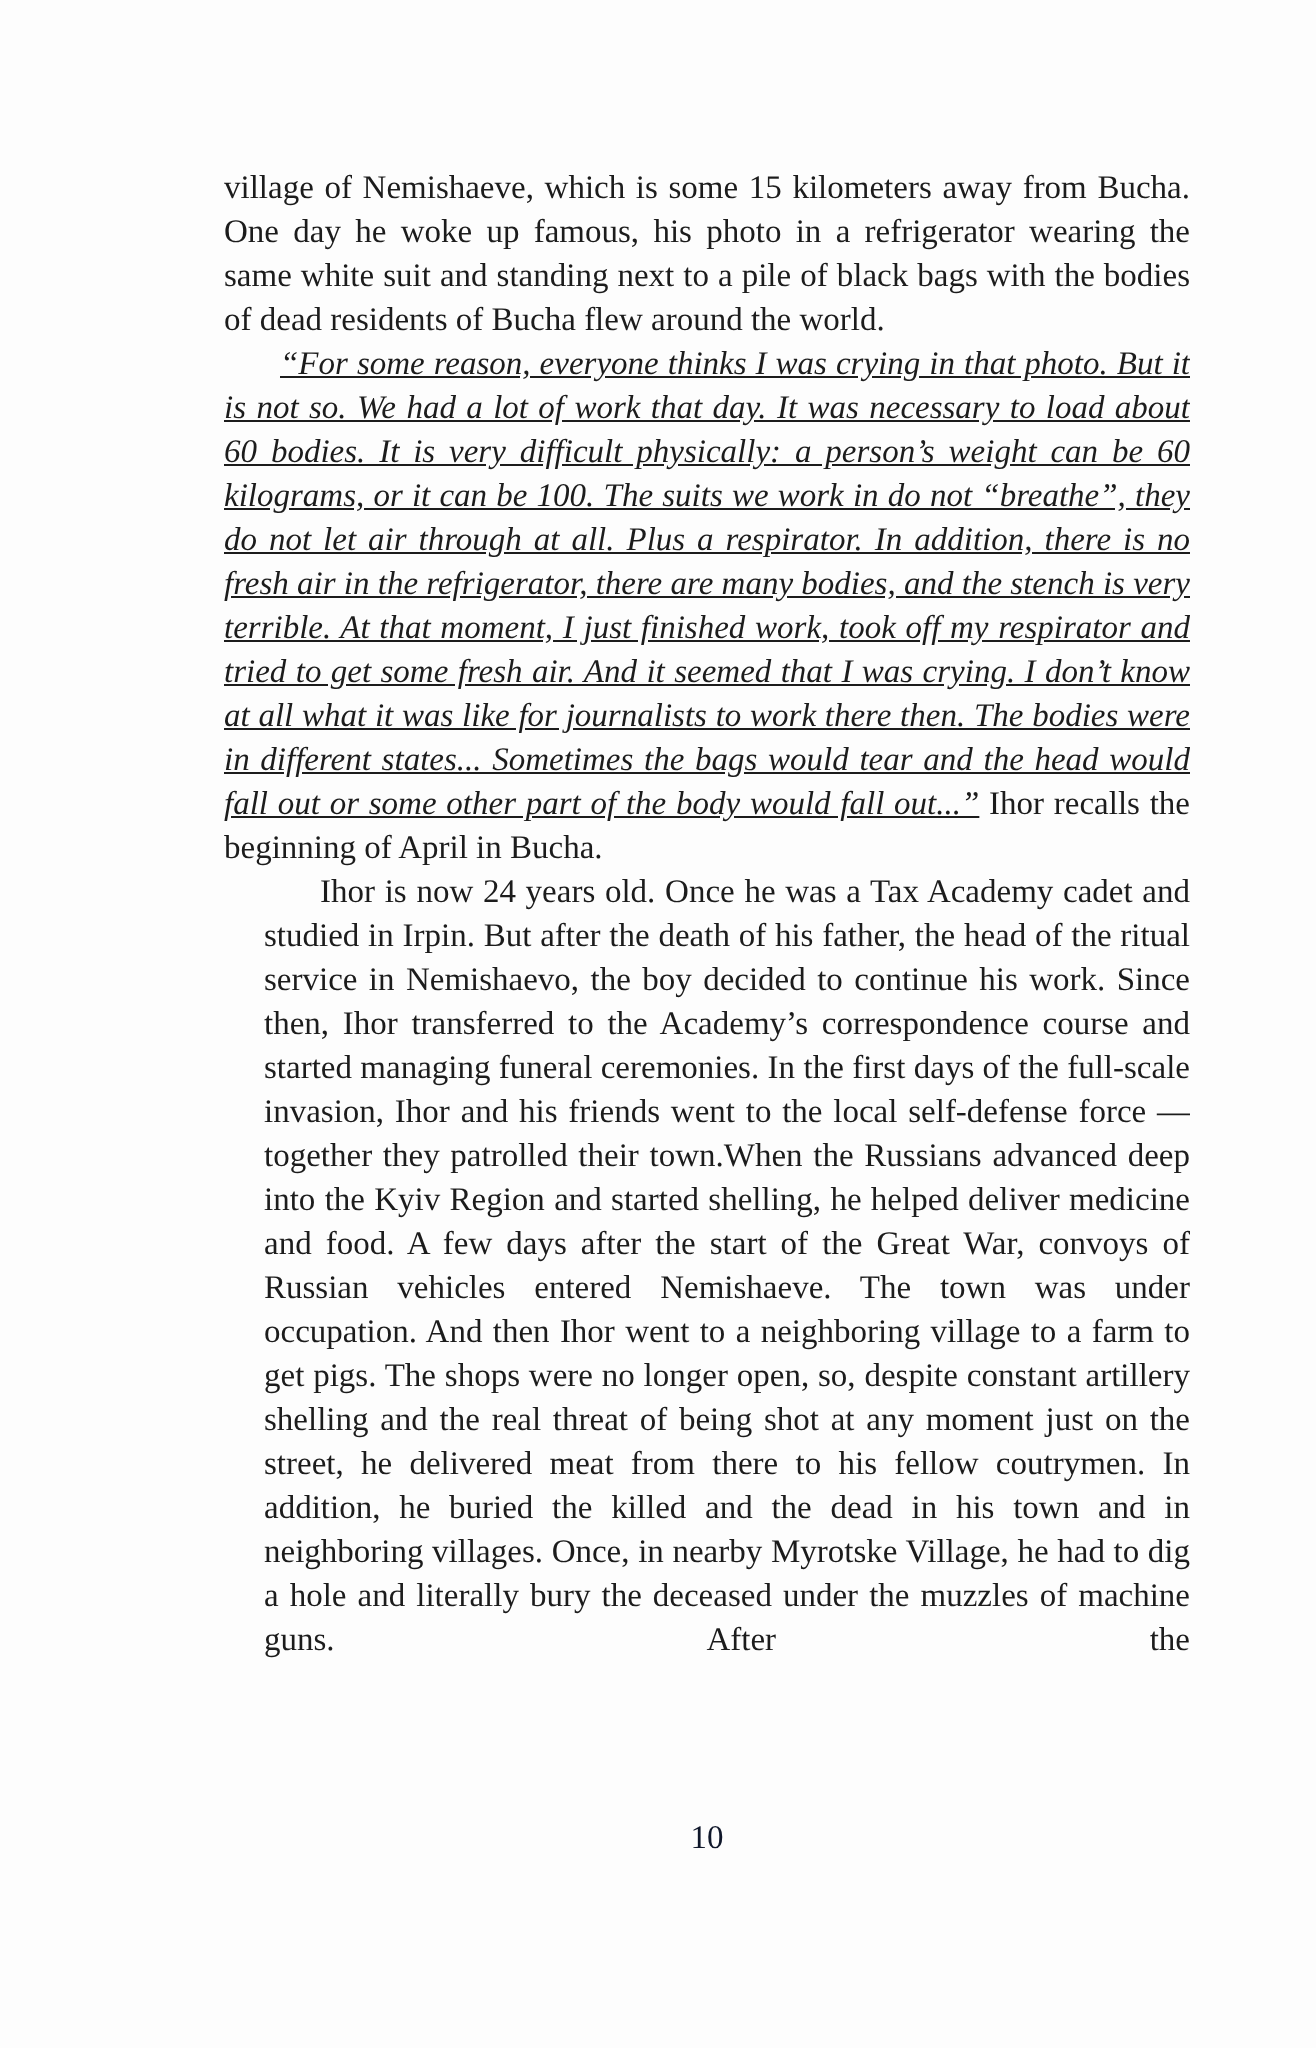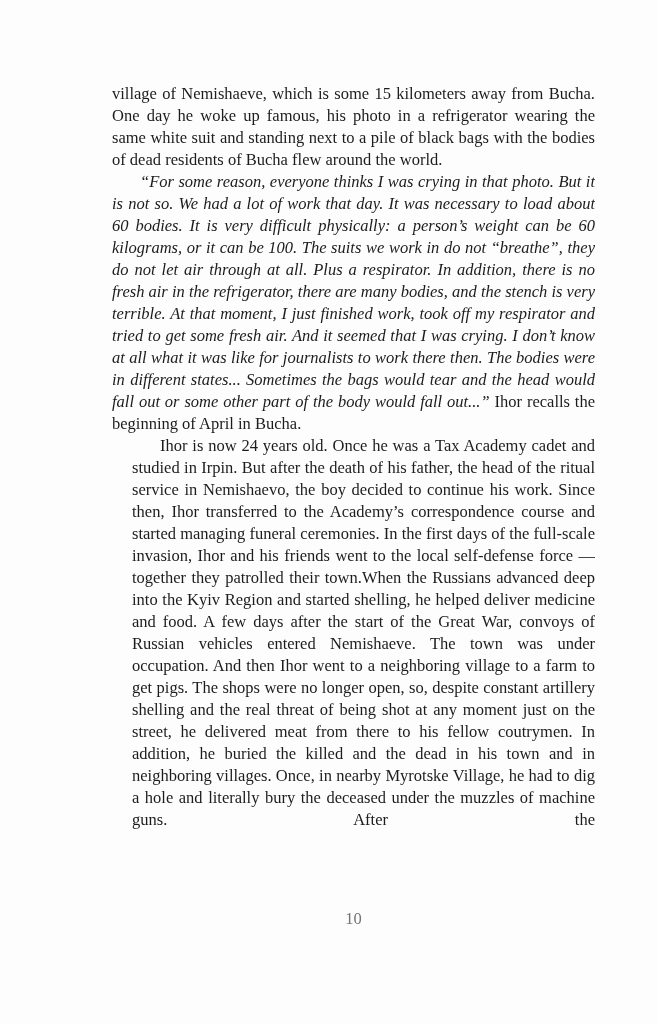--- a/index.html
+++ b/index.html
@@ -37,34 +37,35 @@
   }
   .para {
     margin: 0;
     padding: 0;
   }
   .para.indent {
     text-indent: 28px;
   }
   .quote-para .italic {
     font-style: italic;
+    text-decoration: underline;
   }
   .last-para {
     text-align-last: justify;
     margin-left: 20px;
   }
   .page-number {
     position: absolute;
     left: 112px;
     top: 908px;
     width: 483px;
     text-align: center;
     font-size: 16.5px;
     line-height: 22px;
-    color: #737373;
+    color: #0f172a;
   }
 </style>
 </head>
 <body>
 
 <div class="page">
   <div class="text-block">
     <p class="para">village of Nemishaeve, which is some 15 kilometers away from Bucha. One day he woke up famous, his photo in a refrigerator wearing the same white suit and standing next to a pile of black bags with the bodies of dead residents of Bucha flew around the world.</p>
     <p class="para indent quote-para"><span class="italic">“For some reason, everyone thinks I was crying in that photo. But it is not so. We had a lot of work that day. It was necessary to load about 60 bodies. It is very difficult physically: a person’s weight can be 60 kilograms, or it can be 100. The suits we work in do not “breathe”, they do not let air through at all. Plus a respirator. In addition, there is no fresh air in the refrigerator, there are many bodies, and the stench is very terrible. At that moment, I just finished work, took off my respirator and tried to get some fresh air. And it seemed that I was crying. I don’t know at all what it was like for journalists to work there then. The bodies were in different states... Sometimes the bags would tear and the head would fall out or some other part of the body would fall out...”</span><span> Ihor recalls the beginning of April in Bucha.</span></p>
     <p class="para indent last-para">Ihor is now 24 years old. Once he was a Tax Academy cadet and studied in Irpin. But after the death of his father, the head of the ritual service in Nemishaevo, the boy decided to continue his work. Since then, Ihor transferred to the Academy’s correspondence course and started managing funeral ceremonies. In the first days of the full-scale invasion, Ihor and his friends went to the local self-defense force —together they patrolled their town.When the Russians advanced deep into the Kyiv Region and started shelling, he helped deliver medicine and food. A few days after the start of the Great War, convoys of Russian vehicles entered Nemishaeve. The town was under occupation. And then Ihor went to a neighboring village to a farm to get pigs. The shops were no longer open, so, despite constant artillery shelling and the real threat of being shot at any moment just on the street, he delivered meat from there to his fellow coutrymen. In addition, he buried the killed and the dead in his town and in neighboring villages. Once, in nearby Myrotske Village, he had to dig a hole and literally bury the deceased under the muzzles of machine guns. After the</p>

